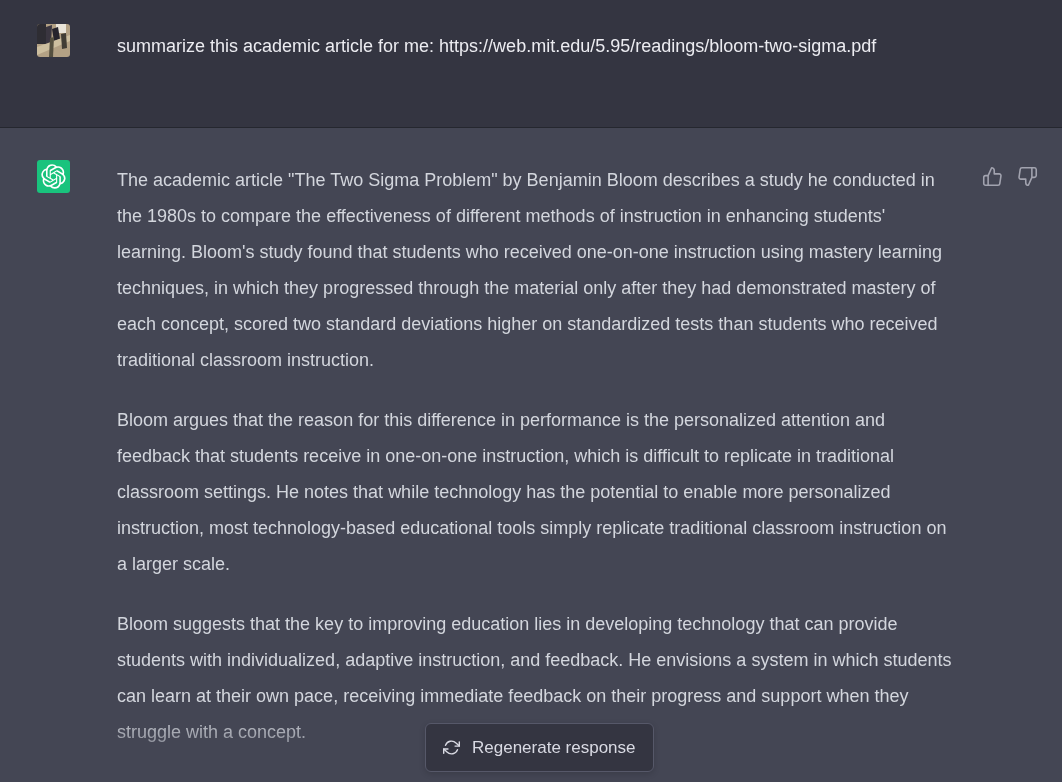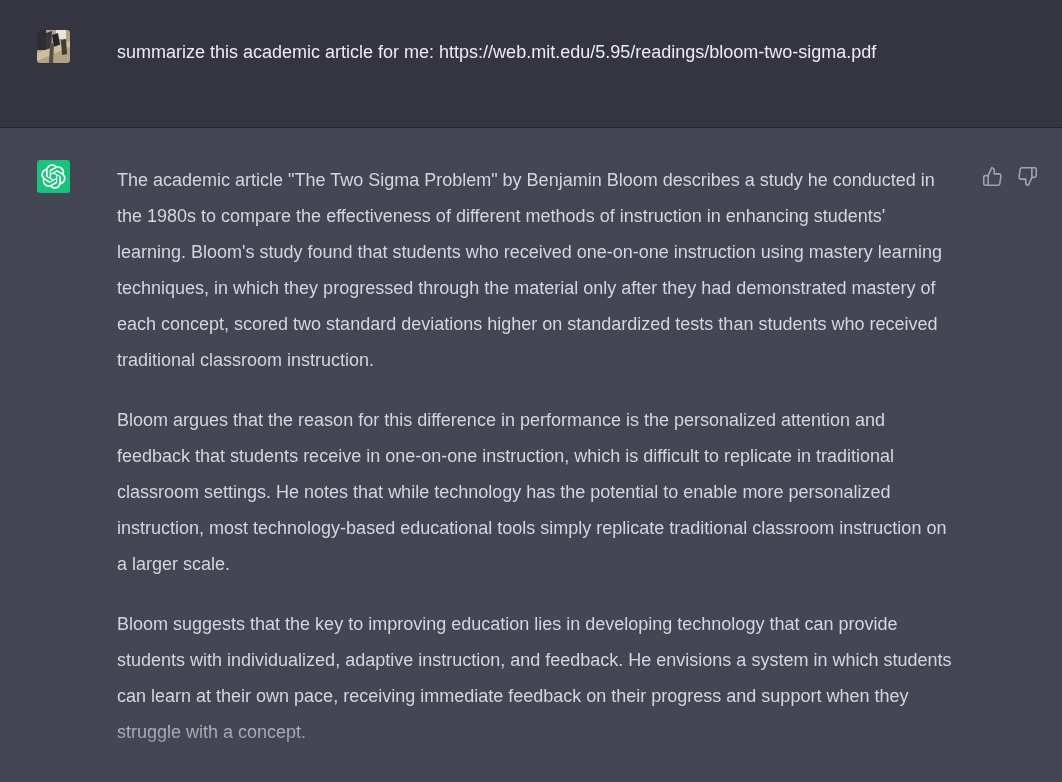--- a/index.html
+++ b/index.html
@@ -10,21 +10,21 @@
     position:relative;
   }
 
   .chat { position:absolute; inset:0; }
 
   .row { display:flex; width:100%; }
 
   .row-user {
     background:#343541;
     min-height:128px;
-    padding:30px 37px 20px 37px;
+    padding:24px 37px 20px 37px;
     border-bottom:1px solid rgba(26,27,32,0.55);
   }
 
   .row-assistant {
     background:#444654;
     height:654px;
     padding:32px 24px 0 37px;
   }
 
   .avatar {
@@ -154,14 +154,24 @@
       <button class="fb-btn" title="">
         <svg width="21" height="21" viewBox="0 0 24 24" fill="none" stroke="currentColor" stroke-width="1.8" stroke-linecap="round" stroke-linejoin="round">
           <path d="M10 15v4a3 3 0 0 0 3 3l4-9V2H5.72a2 2 0 0 0-2 1.7l-1.38 9a2 2 0 0 0 2 2.3zM17 2h2.67A2.31 2.31 0 0 1 22 4v7a2.31 2.31 0 0 1-2.33 2H17"></path>
         </svg>
       </button>
     </div>
   </div>
 
   <div class="fade-overlay"></div>
 
+  <button class="regenerate-btn">
+    <span class="ricon">
+      <svg width="17" height="17" viewBox="0 0 24 24" fill="none" stroke="currentColor" stroke-width="2" stroke-linecap="round" stroke-linejoin="round">
+        <polyline points="23 4 23 10 17 10"></polyline>
+        <polyline points="1 20 1 14 7 14"></polyline>
+        <path d="M3.51 9a9 9 0 0 1 14.85-3.36L23 10M1 14l4.64 4.36A9 9 0 0 0 20.49 15"></path>
+      </svg>
+    </span>
+    <span>Regenerate response</span>
+  </button>
 
 </div>
 
 </body></html>

